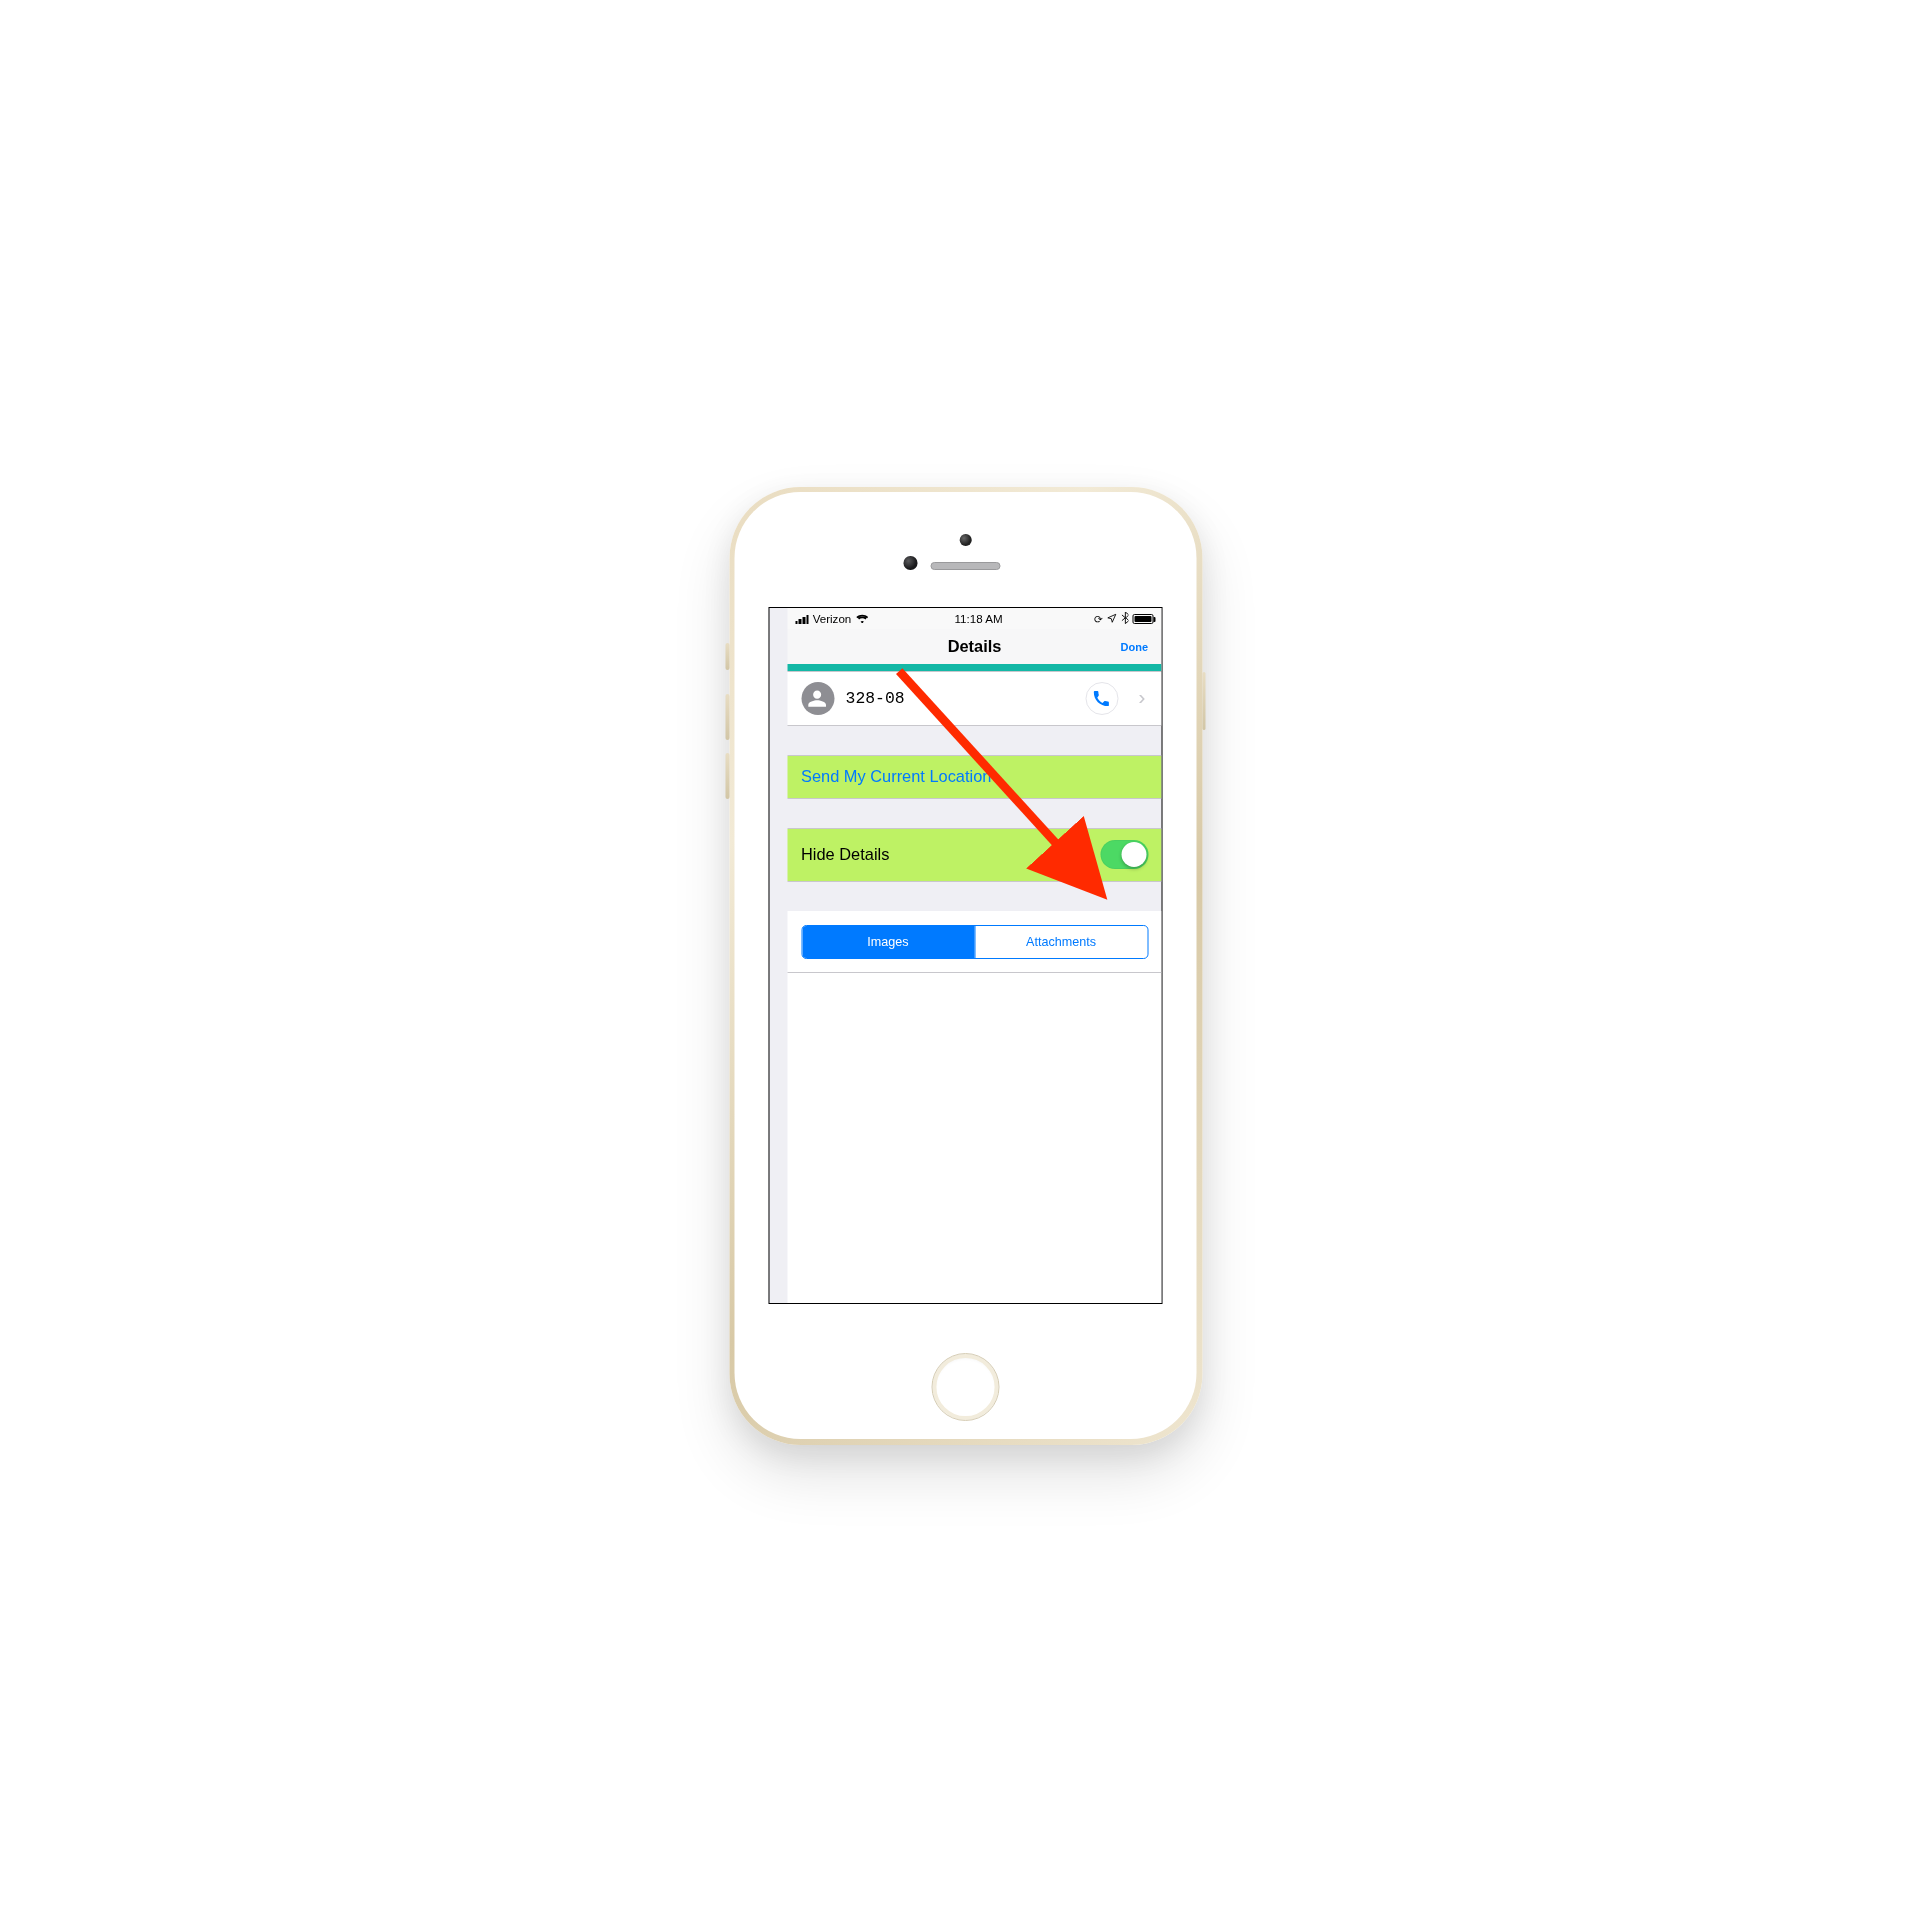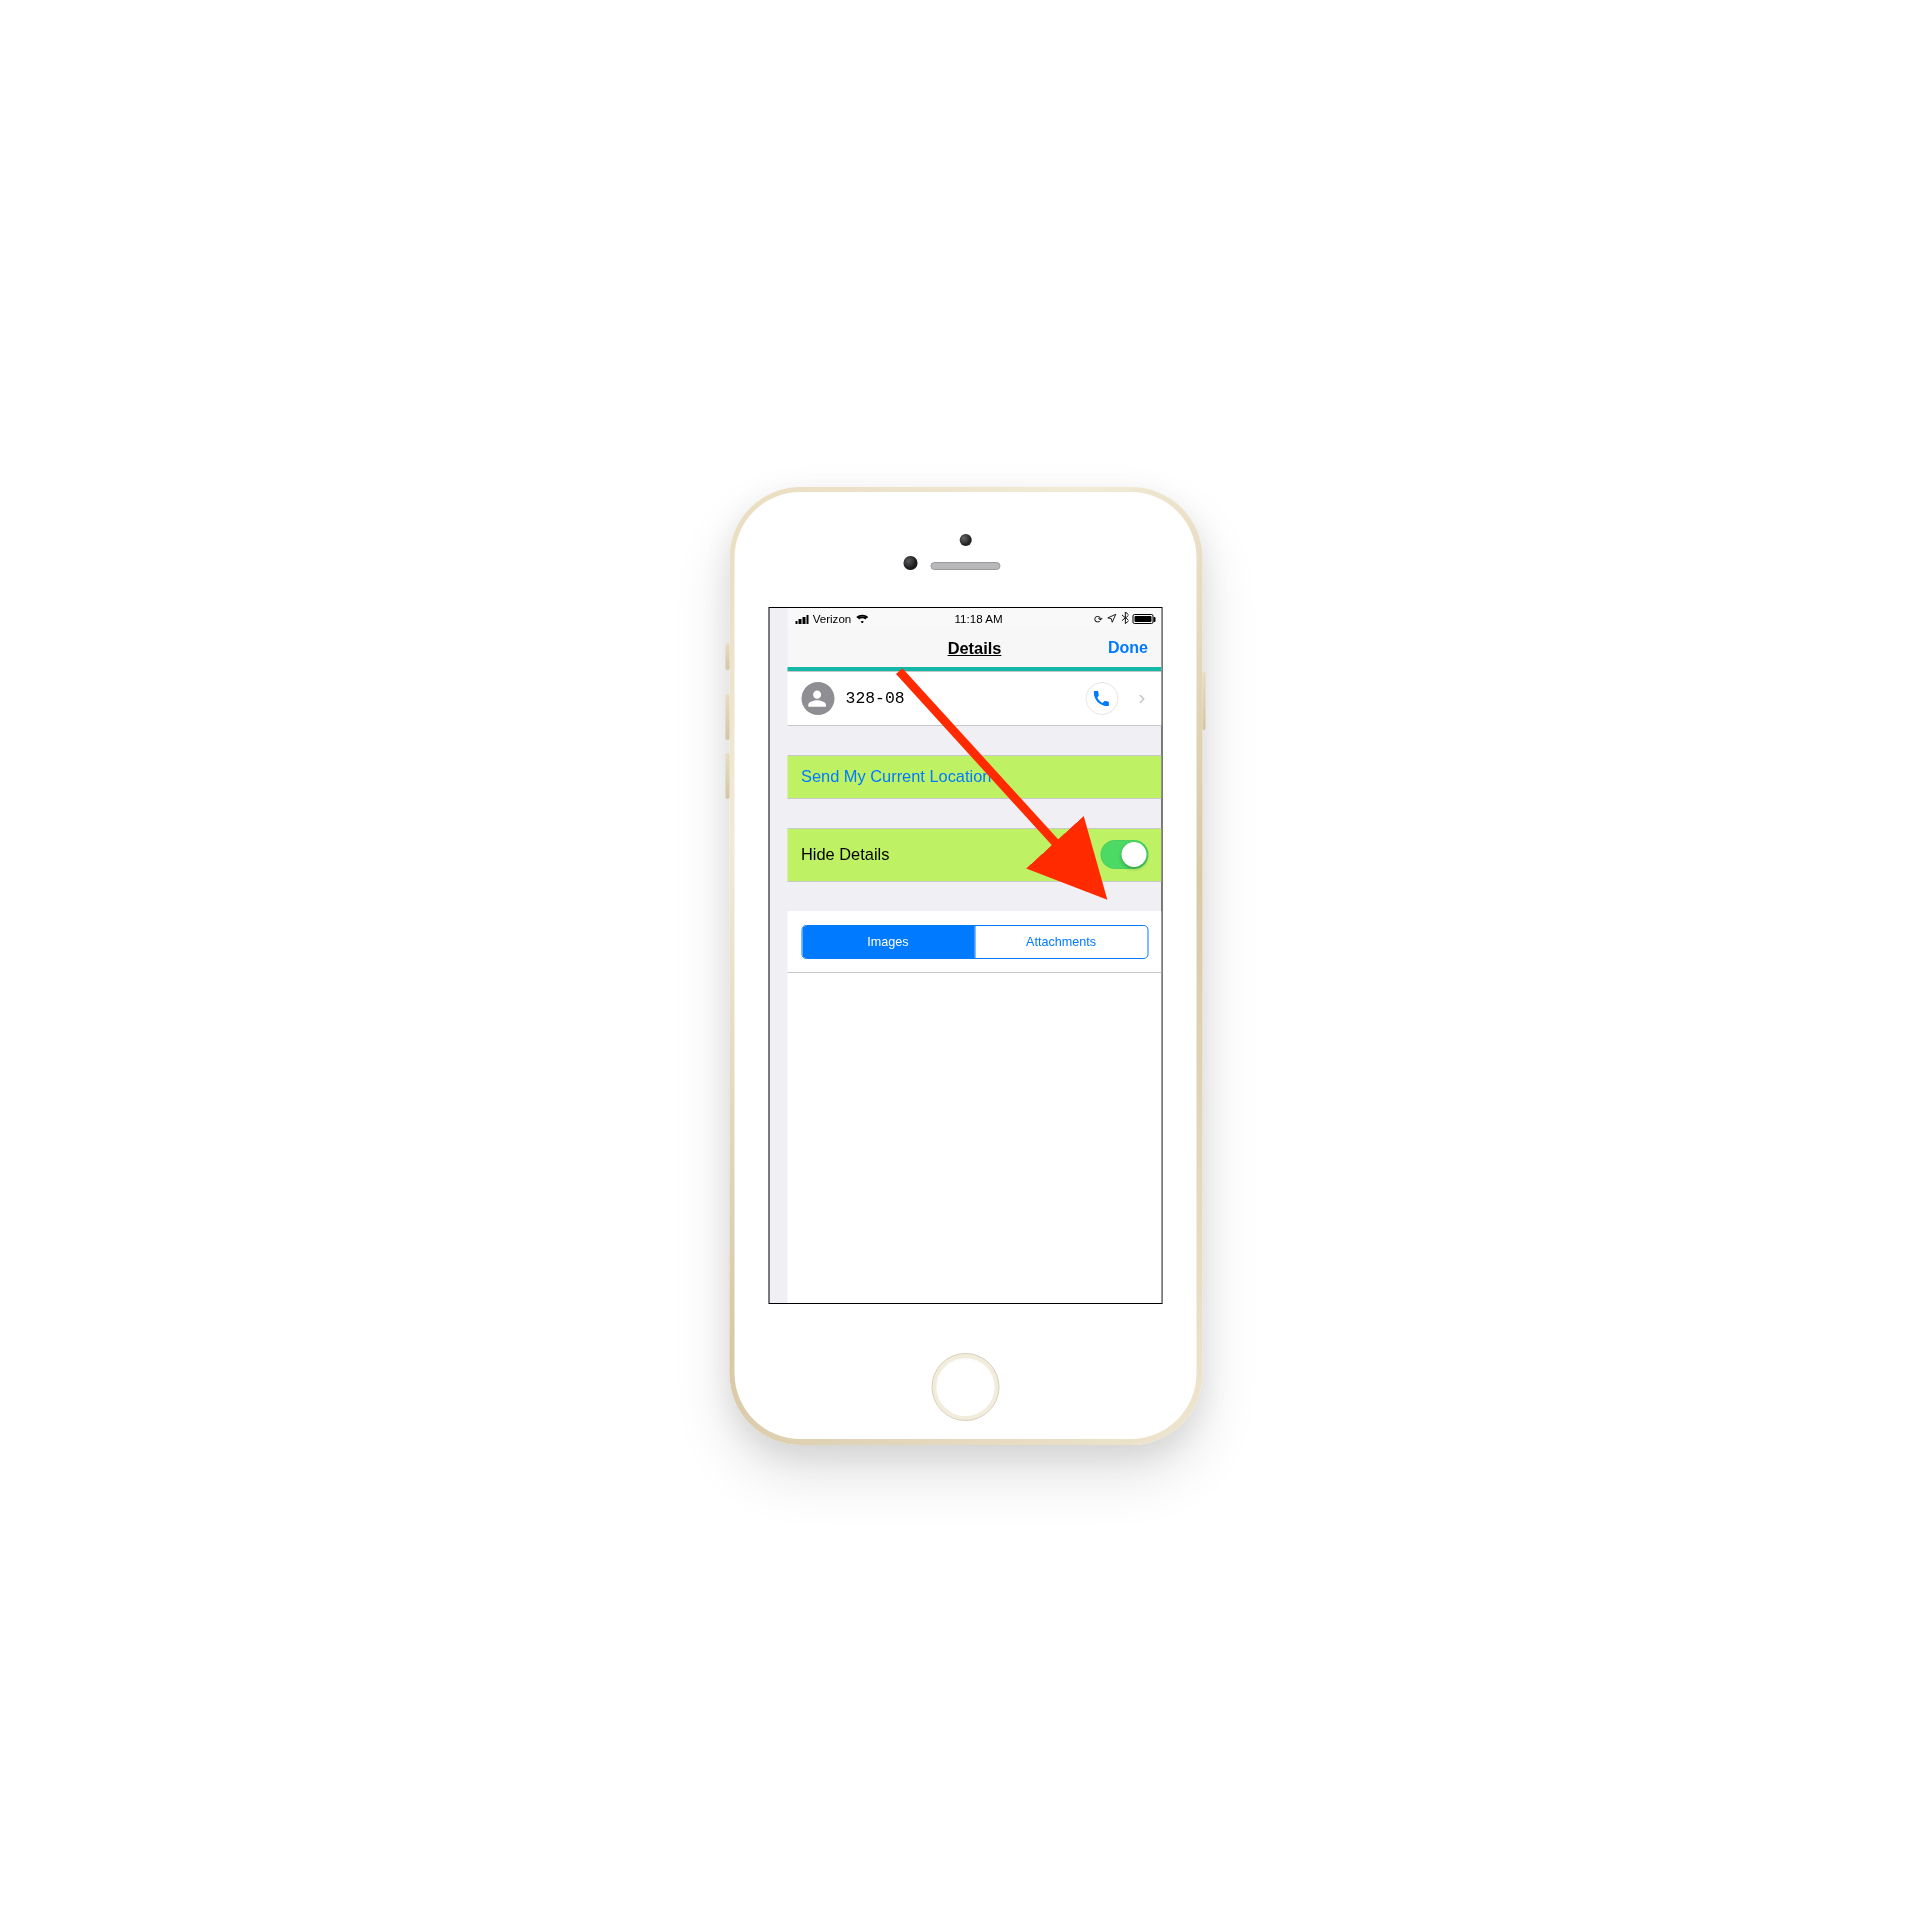--- a/index.html
+++ b/index.html
@@ -134,34 +134,33 @@
   .wifi { width: 13.5px; height: 9.7px; }
   .battery { display: inline-flex; align-items: center; }
   .battery .shell { width: 21px; height: 10.6px; border: 1px solid #000; border-radius: 1.9px; position: relative; }
   .battery .shell::after { content:''; position:absolute; right:-2.9px; top:2.9px; width:1.9px; height:4.8px; background:#000; border-radius:0 1px 1px 0; }
   .battery .fill { position:absolute; inset:1px; background:#000; border-radius:1px; }
 
   
   .nav-bar {
     height: 42px;
     background: #f7f7f8;
-    border-bottom: 4px solid #14b8a6;
+    border-bottom: 7px solid #14b8a6;
     position: relative;
     display: flex;
     align-items: center;
     justify-content: center;
-    text-decoration: underline;
   }
   .nav-title { font-weight: 600; font-size: 16.4px; }
   .nav-done {
     position: absolute;
     right: 13.5px;
     color: #007aff;
     font-weight: 600;
-    font-size: 16px;
+    font-size: 11px;
   }
 
   .group { background: #fff; border-top: 1px solid #c8c7cc; border-bottom: 1px solid #c8c7cc; }
   .spacer { height: 29px; }
 
   .contact-row {
     display: flex;
     align-items: center;
     padding: 9.7px 13.5px;
     gap: 11.6px;

